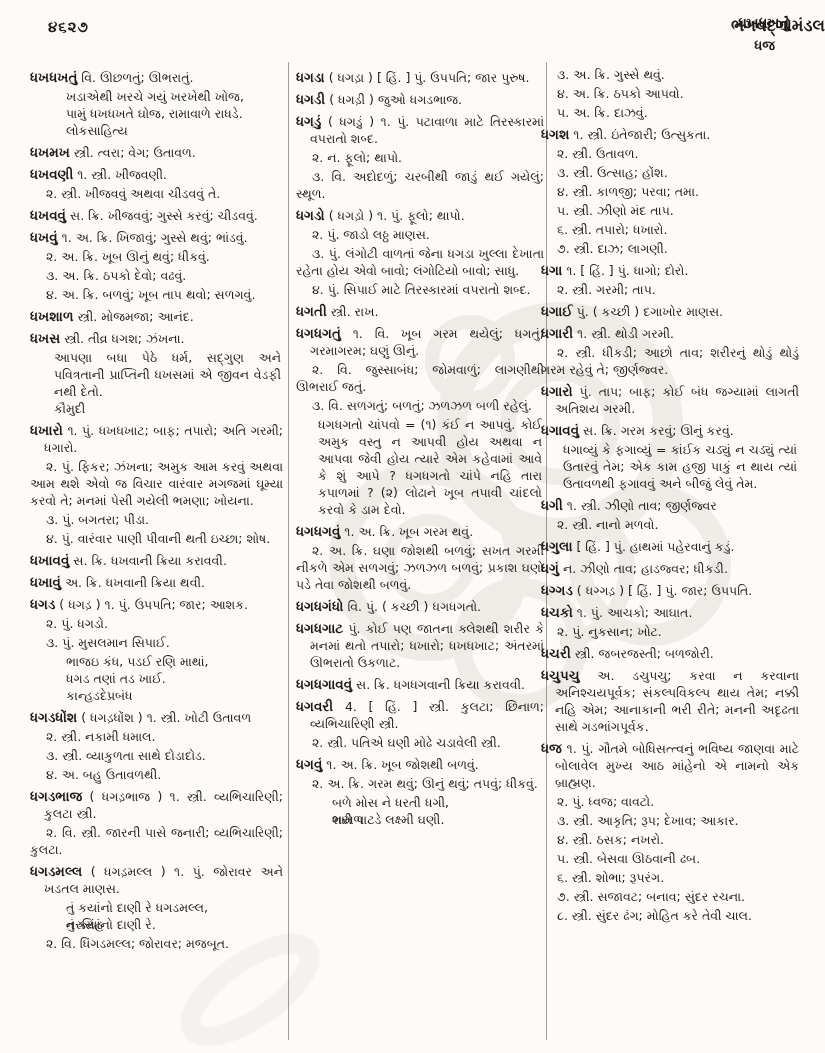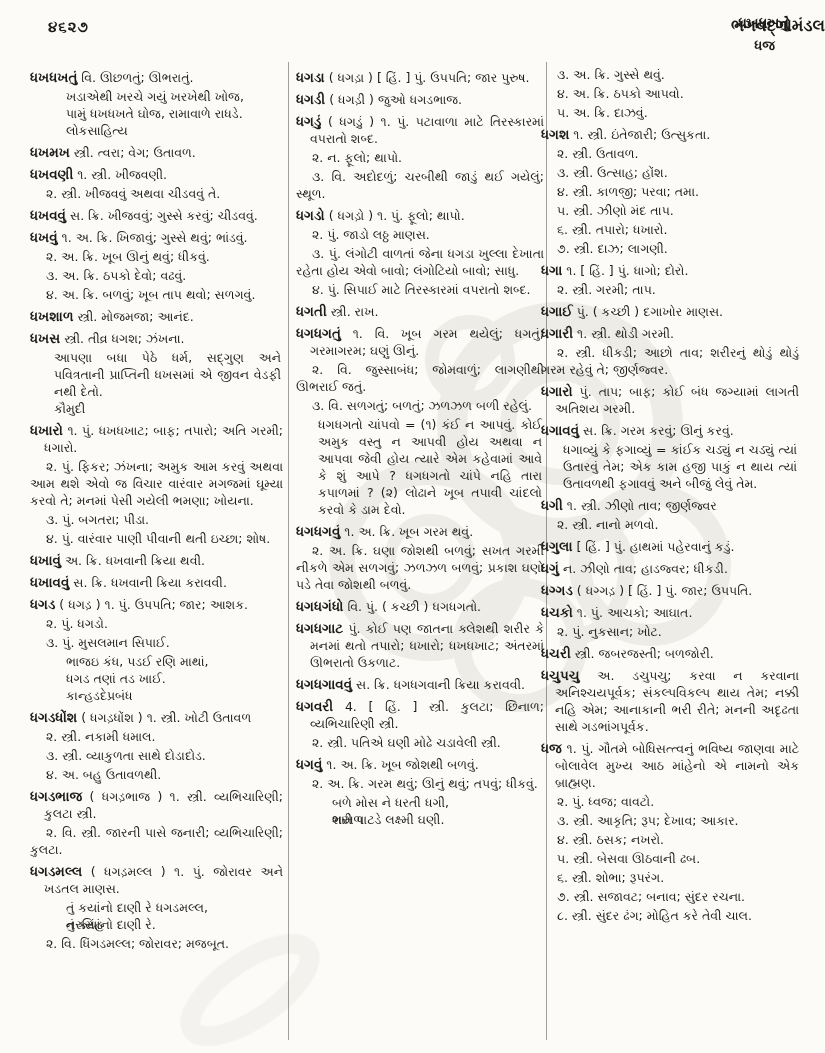--- a/index.html
+++ b/index.html
@@ -90,22 +90,22 @@
           <p class="entry"><span class="head">ધખશાળ</span> <span>સ્ત્રી. મોજમજા; આનંદ.</span></p>
           <p class="entry"><span class="head">ધખસ</span> <span>સ્ત્રી. તીવ્ર ધગશ; ઝંખના.</span></p>
           <div class="quote">
             <p>આપણા બધા પેઠે ધર્મ, સદ્‌ગુણ અને પવિત્રતાની પ્રાપ્તિની ધખસમાં એ જીવન વેડફી નથી દેતો.</p>
             <div class="attribution">કૌમુદી</div>
           </div>
           <p class="entry"><span class="head">ધખારો</span> <span>૧. પું. ધખધખાટ; બાફ; તપારો; અતિ ગરમી; ધગારો.</span></p>
           <p class="sense">૨. પું. ફિકર; ઝંખના; અમુક આમ કરવું અથવા આમ થશે એવો જ વિચાર વારંવાર મગજમાં ઘૂમ્યા કરવો તે; મનમાં પેસી ગયેલી ભમણા; ખોયના.</p>
           <p class="sense">૩. પું. બગતરા; પીડા.</p>
           <p class="sense">૪. પું. વારંવાર પાણી પીવાની થતી ઇચ્છા; શોષ.</p>
+          <p class="entry"><span class="head">ધખાવવું</span> <span>સ. ક્રિ. ધખવાની ક્રિયા કરાવવી.</span></p>
           <p class="entry"><span class="head">ધખાવું</span> <span>અ. ક્રિ. ધખવાની ક્રિયા થવી.</span></p>
-          <p class="entry"><span class="head">ધખાવવું</span> <span>સ. ક્રિ. ધખવાની ક્રિયા કરાવવી.</span></p>
           <p class="entry"><span class="head">ધગડ</span> <span>( ધગડ઼ ) ૧. પું. ઉપપતિ; જાર; આશક.</span></p>
           <p class="sense">૨. પું. ધગડો.</p>
           <p class="sense">૩. પું. મુસલમાન સિપાઈ.</p>
           <div class="verse">
             <div class="vline">ભાજઇ કંધ, પડઈ રણિ માથાં,</div>
             <div class="vline vline2">ધગડ તણાં તડ ખાઈ.</div>
             <div class="attribution">કાન્હડદેપ્રબંધ</div>
           </div>
           <p class="entry"><span class="head">ધગડધોંશ</span> <span>( ધગડ઼ધોંશ ) ૧. સ્ત્રી. ખોટી ઉતાવળ</span></p>
           <p class="sense">૨. સ્ત્રી. નકામી ધમાલ.</p>

